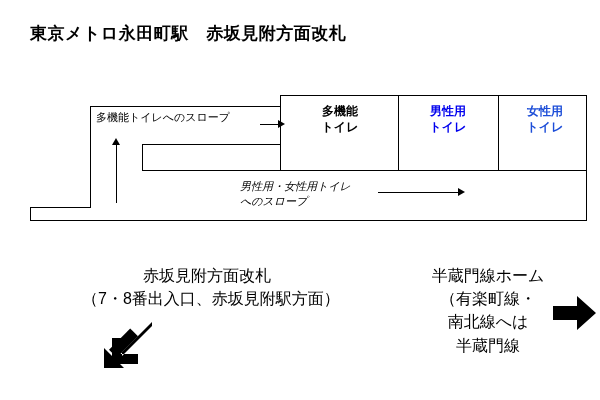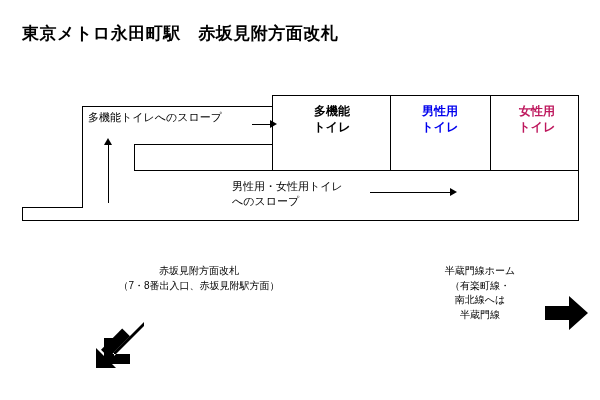--- a/index.html
+++ b/index.html
@@ -11,20 +11,21 @@
     height: 400px;
     background: #ffffff;
     font-family: "Liberation Sans", "DejaVu Sans", sans-serif;
     color: #000000;
     overflow: hidden;
   }
   #stage {
     position: relative;
     width: 484px;
     height: 400px;
+    margin-left: 8px;
   }
   .abs { position: absolute; }
 
   
   .title-line {
     font-size: 17px;
     font-weight: bold;
     letter-spacing: 0.5px;
     white-space: nowrap;
     line-height: 1.2;
@@ -40,37 +41,38 @@
   
   .room-label {
     font-size: 12px;
     font-weight: bold;
     line-height: 1.25;
     text-align: center;
     white-space: nowrap;
   }
   .room-label.two-line { line-height: 1.3; }
   .label-blue { color: #0000ee; }
-  .label-red  { color: #be185d; }
+  .label-red  { color: #1d4ed8; }
 
   
   .note {
     font-size: 11px;
     line-height: 1.35;
     white-space: nowrap;
   }
   .note-small {
     font-size: 11px;
     line-height: 1.4;
     white-space: nowrap;
+    font-style: italic;
   }
 
   
   .caption {
-    font-size: 10px;
+    font-size: 16px;
     line-height: 1.45;
     white-space: nowrap;
   }
   .caption .c-main { display: block; }
   .caption .c-sub  { display: block; }
   .caption.center { text-align: center; }
 
   
   .arrow-up, .arrow-right, .arrow-left {
     width: 0; height: 0;

